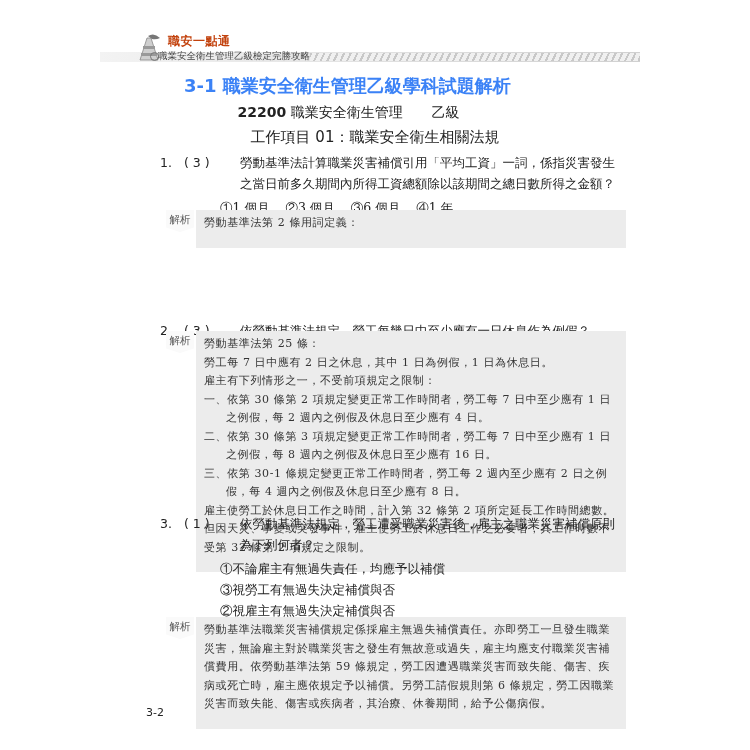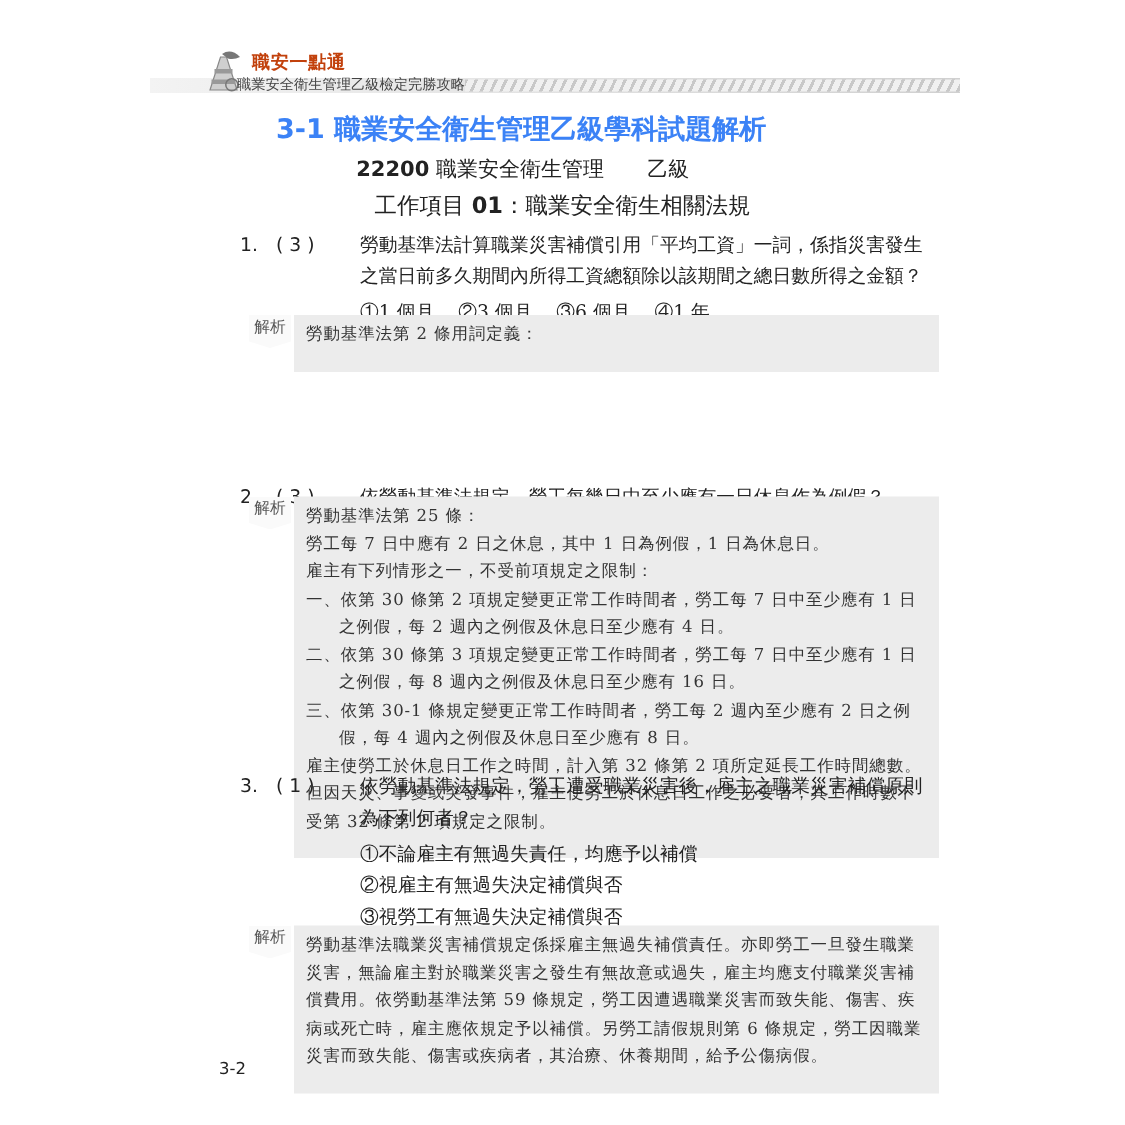--- a/index.html
+++ b/index.html
@@ -45,36 +45,36 @@
     .sub-title {
       position: absolute; left: 0; width: 697px; top: 104px; text-align: center;
       font-size: 14px; color: #222; white-space: nowrap;
     }
     .sub-title .code { font-family: "DejaVu Sans", "Liberation Sans", sans-serif; font-weight: bold; }
     .sub-title .gap { display: inline-block; width: 20px; }
     .work-title {
       position: absolute; left: 0; width: 750px; top: 128px; text-align: center;
       font-size: 15px; color: #222; white-space: nowrap;
     }
-    .work-title .num { font-family: "DejaVu Sans", "Liberation Sans", sans-serif; font-weight: bold; }
+    .work-title .num { font-family: "DejaVu Sans", "Liberation Sans", sans-serif; font-weight: normal; }
 
     
     .q { position: absolute; left: 160px; width: 460px; font-size: 12.5px; line-height: 21px; color: #222; }
     .q .qnum { position: absolute; left: 0; top: 0; width: 20px; font-family: "DejaVu Sans", "Liberation Sans", sans-serif; }
     .q .ans { position: absolute; left: 24px; top: 0; width: 55px; white-space: pre; font-family: "DejaVu Sans", "Liberation Sans", sans-serif; }
     .q .stem { margin-left: 80px; }
-    .q .opts { margin-left: 80px; margin-top: 3px; }
+    .q .opts { margin-left: 60px; margin-top: 3px; }
     .q .opts span { margin-right: 12px; }
     .q .opt-line { display: block; }
 
     
     .exp { position: absolute; left: 166px; width: 460px; }
     .exp .tag {
       position: absolute; left: 0; top: 0; width: 28px; height: 22px;
-      font-family: Liberation Serif, serif;
+      font-family: Liberation Sans, sans-serif;
       font-size: 10.5px; color: #555; text-align: center; line-height: 18px;
       background: #fafafa;
       clip-path: polygon(0 0, 100% 0, 100% 80%, 50% 100%, 0 80%);
     }
     .exp .box {
       margin-left: 30px; background: #ececec; padding: 4px 8px 15px 8px;
       font-size: 11px; line-height: 18.5px; color: #333; letter-spacing: 0.6px;
     }
     .exp .box .line { display: block; }
     .exp .box .indent { display: block; padding-left: 22px; text-indent: -22px; }
@@ -159,22 +159,22 @@
     <span class="line">雇主使勞工於休息日工作之時間，計入第 32 條第 2 項所定延長工作時間總數。但因天災、事變或突發事件，雇主使勞工於休息日工作之必要者，其工作時數不受第 32 條第 2 項規定之限制。</span>
   </div>
 </div>
 
 <div class="q" style="top:513px;">
   <span class="qnum">3.</span>
   <span class="ans">( 1 )</span>
   <div class="stem">依勞動基準法規定，勞工遭受職業災害後，雇主之職業災害補償原則為下列何者？</div>
   <div class="opts">
     <span class="opt-line">①不論雇主有無過失責任，均應予以補償</span>
+    <span class="opt-line">③視勞工有無過失決定補償與否</span>
     <span class="opt-line">②視雇主有無過失決定補償與否</span>
-    <span class="opt-line">③視勞工有無過失決定補償與否</span>
     <span class="opt-line">④視勞工是否提出要求決定補償與否。</span>
   </div>
 </div>
 
 <div class="exp" style="top:617px;">
   <div class="tag">解析</div>
   <div class="box">
     <span class="line">勞動基準法職業災害補償規定係採雇主無過失補償責任。亦即勞工一旦發生職業災害，無論雇主對於職業災害之發生有無故意或過失，雇主均應支付職業災害補償費用。依勞動基準法第 59 條規定，勞工因遭遇職業災害而致失能、傷害、疾病或死亡時，雇主應依規定予以補償。另勞工請假規則第 6 條規定，勞工因職業災害而致失能、傷害或疾病者，其治療、休養期間，給予公傷病假。</span>
   </div>
 </div>

